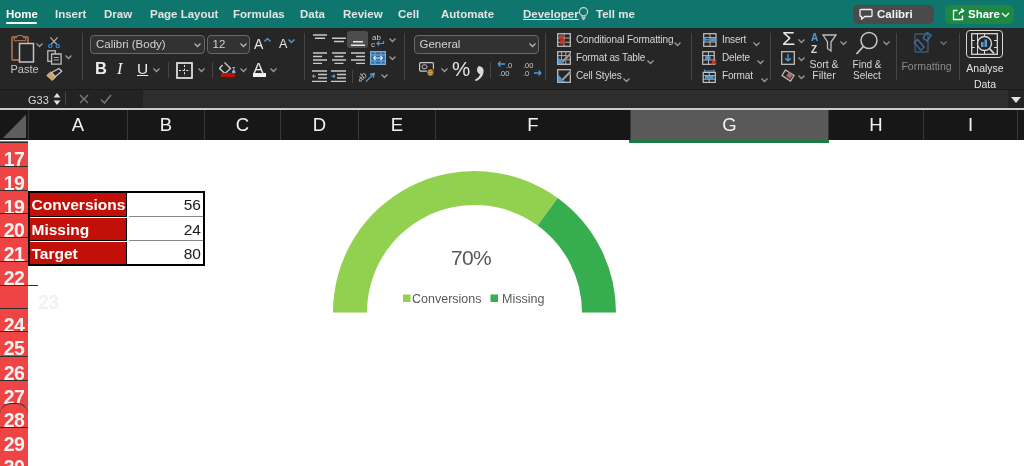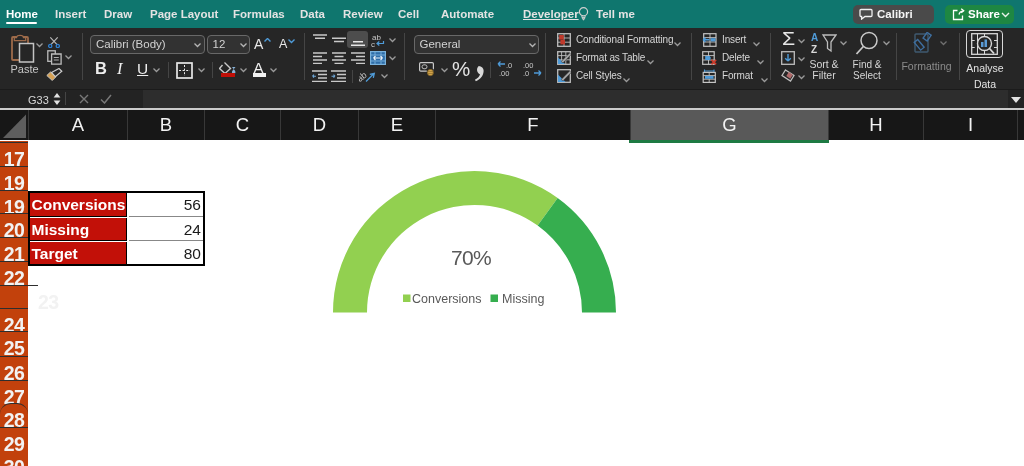--- a/index.html
+++ b/index.html
@@ -17,21 +17,21 @@
   .car { position:absolute; width:7px; height:5px; }
   .rlab { position:absolute; font-size:10px; letter-spacing:-0.15px; color:#d6d6d6; }
   
   #fbar { position:absolute; left:0; top:90px; width:1024px; height:17.5px; background:#232323; }
   #fbarline { position:absolute; left:0; top:107.5px; width:1024px; height:2.5px; background:#cbcbcb; }
   
   #colhead { position:absolute; left:0; top:110px; width:1024px; height:30px; background:#171717; z-index:5; }
   .chd { position:absolute; top:0; height:30px; color:#f2f2f2; font-size:18.5px; font-weight:400; display:flex; align-items:center; justify-content:center; border-left:1px solid #383838; }
   
   #sheet { position:absolute; left:0; top:141px; width:1024px; height:325px; background:#ffffff; }
-  #rowhead { position:absolute; left:0; top:0; width:28px; height:325px; background:#c2410c; }
+  #rowhead { position:absolute; left:0; top:0; width:28px; height:325px; background:#ef4444; }
   .rhd { position:absolute; left:0; width:28px; color:#f2f2f2; font-size:19.5px; font-weight:700; letter-spacing:-0.5px; text-align:center; line-height:33px; border-top:1px solid #2e2e2e; }
 </style>
 </head>
 <body>
 <div id="app">
   <div id="menubar">
     <span class="mtab" style="left:6px;color:#fff;font-weight:700;">Home</span>
     <span class="abs" style="left:6px;top:22px;width:31px;height:2.4px;background:#fff;border-radius:2px;"></span>
     <span class="mtab" style="left:55px;">Insert</span>
     <span class="mtab" style="left:104px;">Draw</span>

